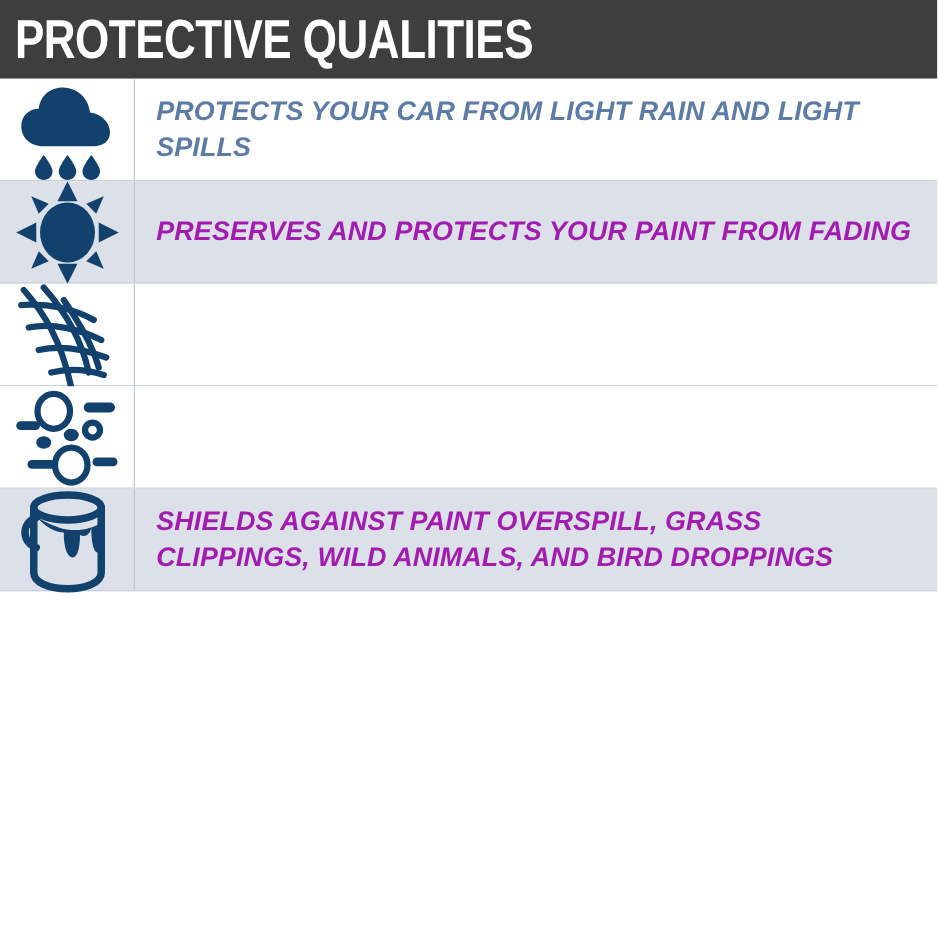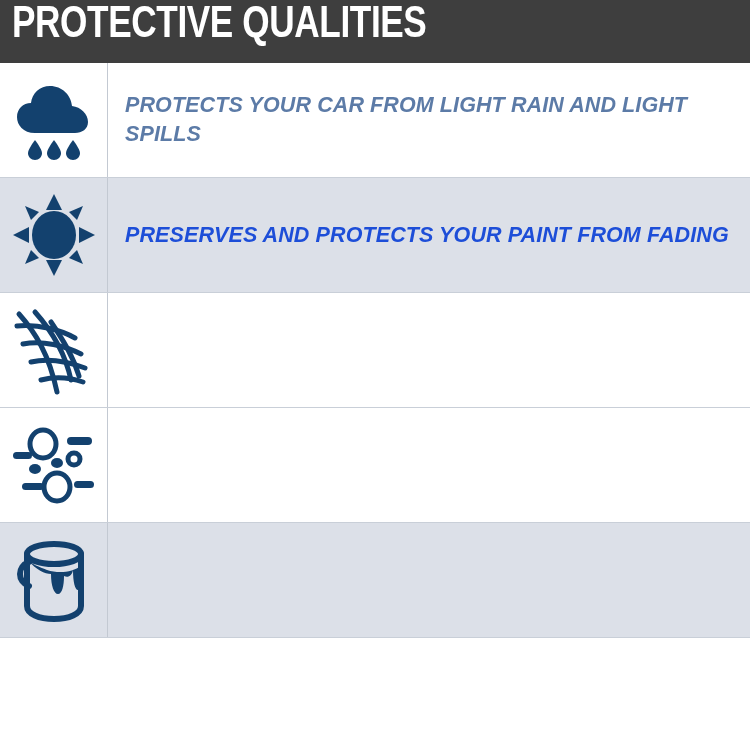--- a/index.html
+++ b/index.html
@@ -16,20 +16,21 @@
     height: 750px;
     overflow: hidden;
     background: #ffffff;
   }
 
   
   .header-bar {
     height: 63px;
     background: #3e3e3e;
     display: flex;
+    align-items: center;
     padding: 0 12px;
     box-sizing: border-box;
   }
   .header-title {
     color: #ffffff;
     font-family: "Liberation Sans Narrow", "Liberation Sans", sans-serif;
     font-weight: 700;
     font-size: 44px;
     line-height: 44px;
     letter-spacing: -0.5px;
@@ -39,21 +40,21 @@
   }
 
   
   .rows {
     position: relative;
   }
   .row {
     position: relative;
     display: flex;
     align-items: center;
-    height: 115px;
+    height: 82px;
     box-sizing: border-box;
     border-bottom: 1px solid #c9cfd8;
   }
   .row.light { background: #ffffff; }
   .row.shaded { background: #dce0e8; }
 
   .icon-cell {
     width: 108px;
     min-width: 108px;
     height: 100%;
@@ -76,21 +77,21 @@
     font-family: "Liberation Sans", sans-serif;
     font-weight: 700;
     font-style: italic;
     font-size: 21.5px;
     line-height: 29px;
     letter-spacing: 0.1px;
     text-transform: uppercase;
     margin: 0;
   }
   .row.light .row-text  { color: #5c7ba7; }
-  .row.shaded .row-text { color: #1d4ed8; }
+  .row.shaded .row-text { color: #a21caf; }
 </style>
 </head>
 <body>
 
 <div class="sheet">
 
   <div class="header-bar">
     <div class="header-title">PROTECTIVE QUALITIES</div>
   </div>
 
@@ -174,16 +175,19 @@
             <path d="M18 26 C6 30 6 46 18 50"></path>
 
             <path d="M16 18 L16 70 C16 78 28 83 43 83 C58 83 70 78 70 70 L70 18"></path>
 
             <ellipse cx="43" cy="18" rx="27" ry="10"></ellipse>
           </g>
 
           <path d="M17 24 C25 34 34 38 40 38 C40 50 43 58 47 58 C51 58 53 50 53 40 C57 42 61 40 62 34 C62 46 64 54 67 54 C69 54 70 46 70 30 C62 36 48 38 36 34 C28 31 21 28 17 24 Z" fill="#13416e"></path>
         </svg>
       </div>
+      <div class="text-cell">
+        <p class="row-text">SHIELDS AGAINST PAINT OVERSPILL, GRASS CLIPPINGS, WILD ANIMALS, AND BIRD DROPPINGS</p>
+      </div>
     </div>
 
   </div>
 </div>
 
 </body></html>

